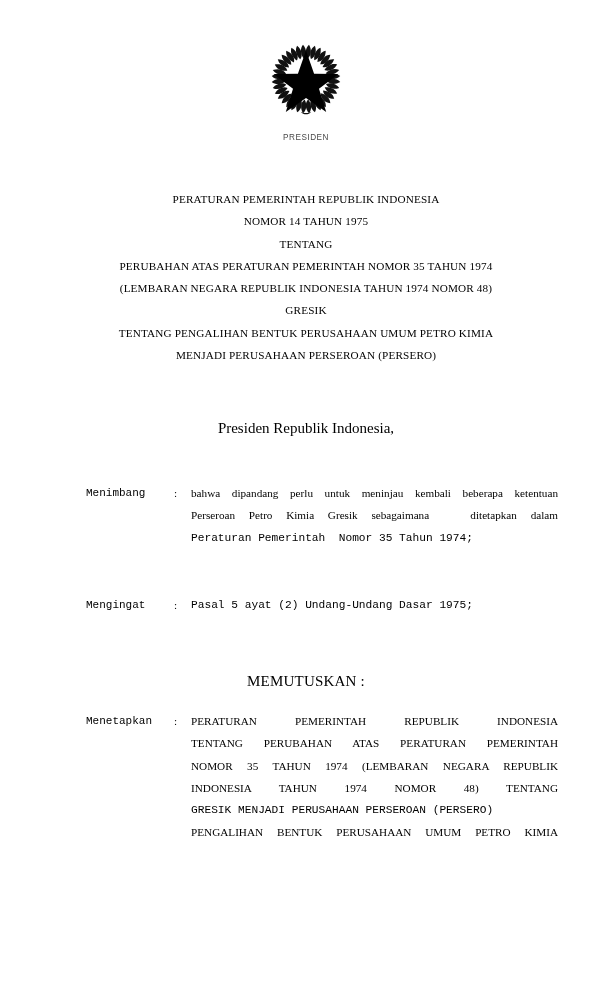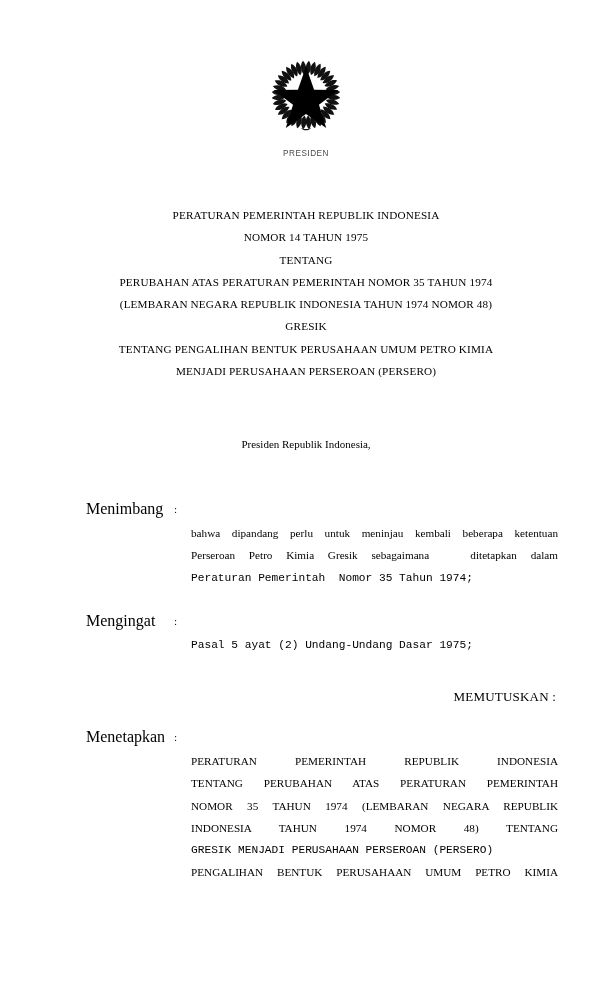--- a/index.html
+++ b/index.html
@@ -11,21 +11,21 @@
     width: 612px;
     height: 1008px;
     position: relative;
     font-family: "Liberation Serif", "DejaVu Serif", serif;
     color: #000000;
     overflow: hidden;
   }
 
   .page {
     position: absolute;
-    top: 16px; left: 0;
+    top: 0; left: 0;
     width: 612px;
     height: 774px;
     border-radius: 31px;
   }
 
   
   .emblem-block {
     position: absolute;
     top: 36px;
     left: 0;
@@ -65,54 +65,54 @@
     white-space: nowrap;
   }
 
   
   .opening {
     position: absolute;
     top: 420px;
     left: 56px;
     width: 500px;
     text-align: center;
-    font-size: 11px;
+    font-size: 15px;
     line-height: 16px;
   }
 
   
   .row {
     position: absolute;
     left: 86px;
     width: 472px;
   }
   .row .label {
     position: absolute;
     left: 0;
     top: 0;
     width: 88px;
-    font-size: 16px;
+    font-size: 11px;
     line-height: 22.3px;
+    font-family: Liberation Mono, monospace;
   }
   .row .colon {
     position: absolute;
     left: 88px;
     top: 0;
     width: 18px;
     font-size: 11.2px;
     line-height: 22.3px;
   }
   .row .body {
     position: absolute;
     left: 105px;
     top: 0;
     width: 367px;
     font-size: 11.2px;
     line-height: 22.3px;
-    margin-top: 24px;
   }
   .row .body .ln {
     display: block;
     text-align: justify;
     text-align-last: justify;
     white-space: pre;
   }
   .row .body .ln.last {
     text-align: center;
     text-align-last: left;
@@ -122,22 +122,22 @@
   #row-menimbang { top: 482px; }
   #row-mengingat { top: 594px; }
   #row-menetapkan { top: 710px; }
 
   
   .memutuskan {
     position: absolute;
     top: 673px;
     left: 56px;
     width: 500px;
-    text-align: right;
-    font-size: 13px;
+    text-align: center;
+    font-size: 15px;
     line-height: 16px;
     letter-spacing: 0.2px;
   }
 </style>
 </head>
 <body>
 
 <div class="page">
 
   <div class="emblem-block">

